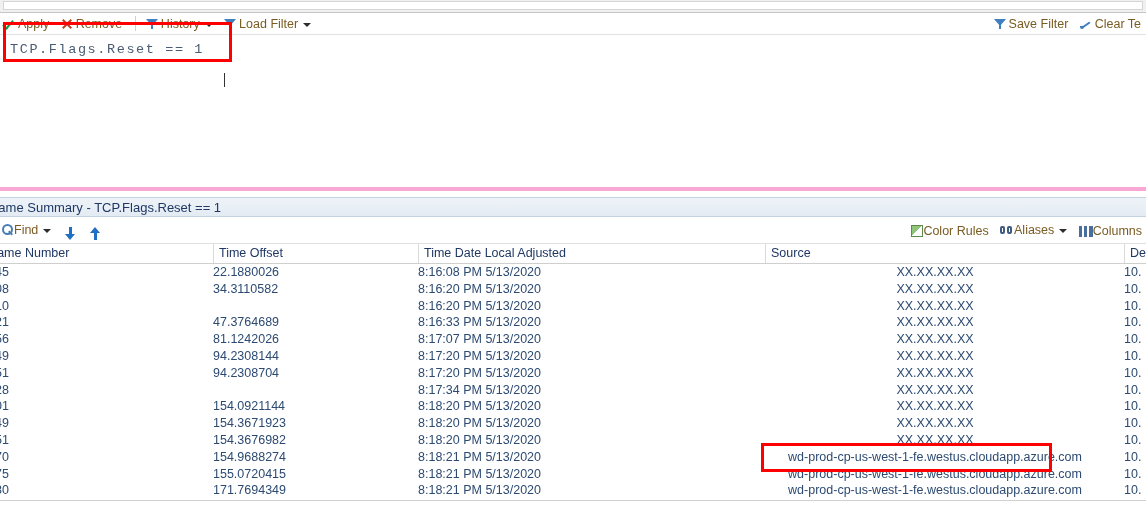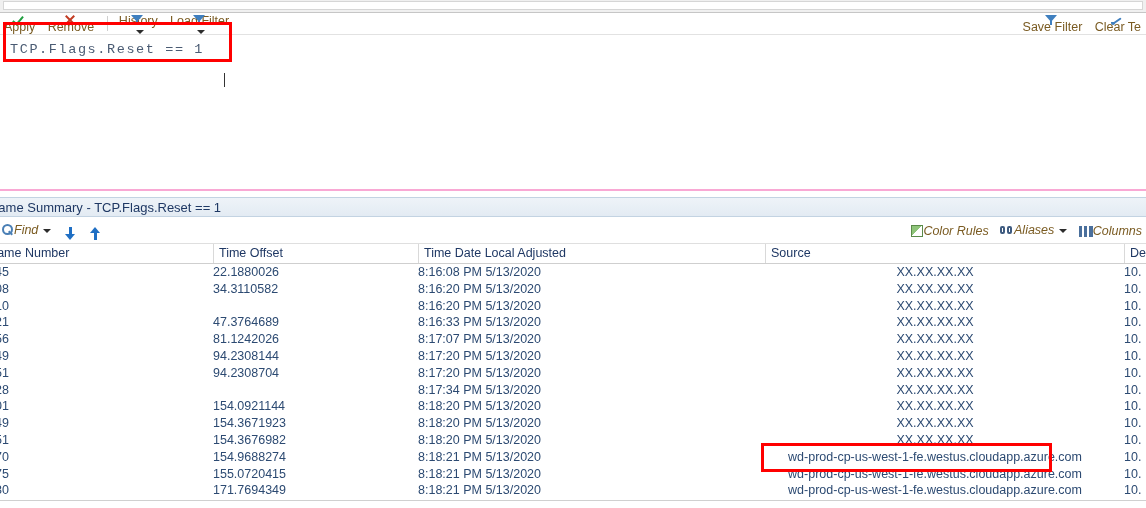--- a/index.html
+++ b/index.html
@@ -57,21 +57,20 @@
   }
   .tb-item {
     display: inline-flex;
     align-items: center;
     height: 21px;
     padding: 0 5px 0 2px;
     font-size: 12.5px;
     color: #7a5b22;
     cursor: default;
     vertical-align: top;
-    flex-direction: column;
   }
   .tb-item .lbl { padding-left: 2px; }
   .tb-sep {
     display: inline-block;
     width: 1px;
     height: 15px;
     background: #cfcfcf;
     margin: 3px 4px 0 4px;
     vertical-align: top;
   }
@@ -184,21 +183,21 @@
     border-radius: 0 0 2px 2px;
   }
 
   
   .filter-area {
     position: absolute;
     left: 0; top: 35px;
     width: 1146px;
     height: 156px;
     background: #ffffff;
-    border-bottom: 2px solid #f9a8d4;
+    border-bottom: 4px solid #f9a8d4;
     box-sizing: border-box;
     padding-left: 12px;
   }
   .filter-text {
     position: absolute;
     left: 10px; top: 7px;
     font-family: "Liberation Mono", "DejaVu Sans Mono", monospace;
     font-size: 13.5px;
     letter-spacing: 1.6px;
     color: #4a5b73;
@@ -251,21 +250,20 @@
   
   .find-toolbar {
     position: absolute;
     left: 0; top: 217px;
     width: 1146px;
     height: 27px;
     background: #ffffff;
     border-bottom: 1px solid #dfdfdf;
     box-sizing: border-box;
     white-space: nowrap;
-    font-style: italic;
   }
   .find-left {
     position: absolute;
     left: -4px; top: 4px;
     white-space: nowrap;
   }
   .find-right {
     position: absolute;
     right: 0px; top: 4px;
     white-space: nowrap;

